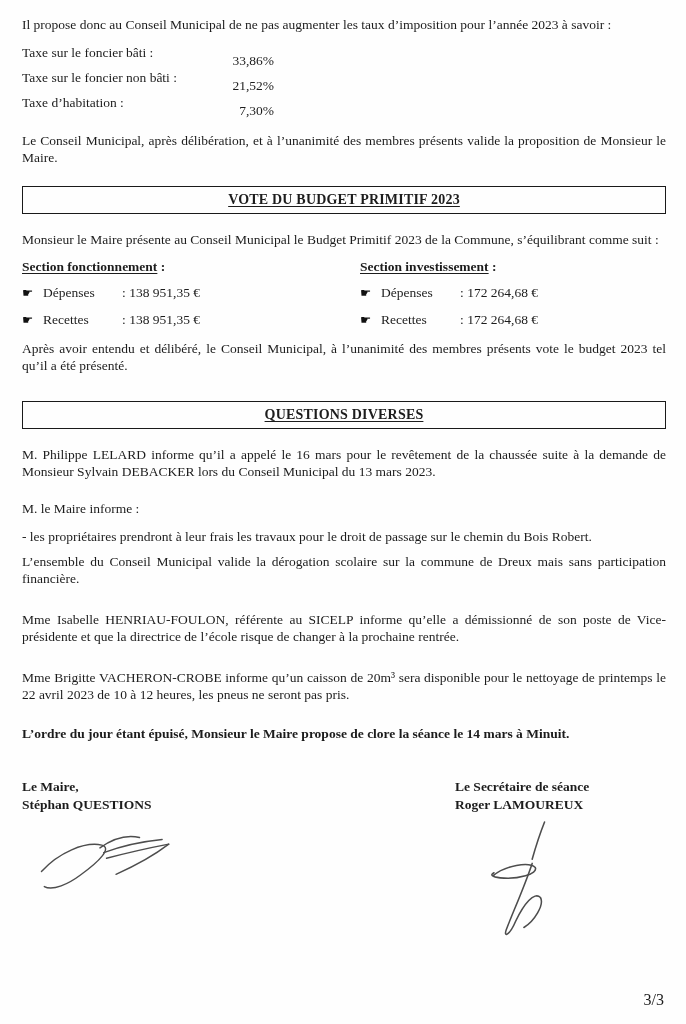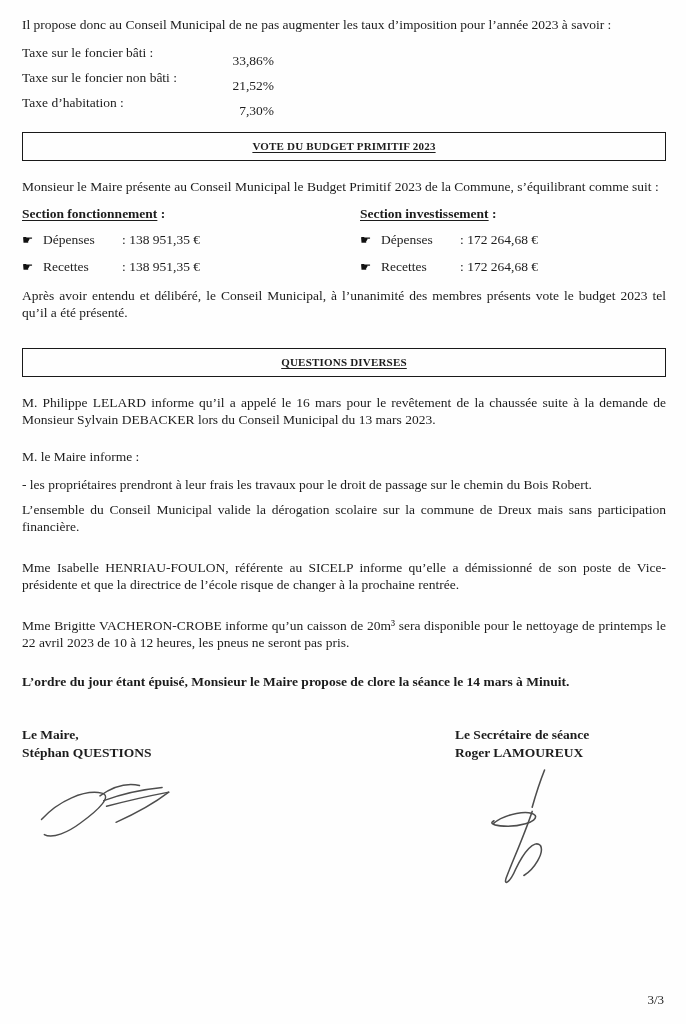--- a/index.html
+++ b/index.html
@@ -29,21 +29,21 @@
   .box-header{
     border:1.5px solid #1a1a1a;
     margin:6px 0 17px 0;
     padding:4px 0 5px 0;
     text-align:center;
   }
   .box-title{
     font-weight:bold;
     text-decoration:underline;
     text-underline-offset:2px;
-    font-size:11px;
+    font-size:14px;
     letter-spacing:.2px;
   }
 
   
   .budget-columns{ display:flex; margin:0 0 2px 0; }
   .budget-col-left{ flex:0 0 338px; }
   .budget-col-right{ flex:1; }
   .col-heading{ font-weight:bold; margin:0 0 9px 0; }
   .col-heading .u{ text-decoration:underline; text-underline-offset:2px; }
   .budget-row{ display:flex; align-items:baseline; margin:0 0 10px 0; }
@@ -69,21 +69,21 @@
   .sig-block-left{ flex:0 0 433px; }
   .sig-block-right{ flex:1; }
   .sig-role, .sig-name{ font-weight:bold; line-height:18px; }
   .sig-scribble-left{ margin:16px 0 0 10px; }
   .sig-scribble-right{ margin:6px 0 0 24px; }
   svg.sig{ display:block; }
 
   .page-number{
     position:absolute;
     right:22px; bottom:16px;
-    font-size:13px;
+    font-size:16px;
   }
 </style>
 </head>
 <body>
 
 <div class="page">
 
   <p class="para">Il propose donc au Conseil Municipal de ne pas augmenter les taux d’imposition pour l’année 2023 à savoir :</p>
 
   <div class="tax-list">
@@ -94,20 +94,21 @@
     <div class="tax-row">
       <span class="tax-label">Taxe sur le foncier non bâti :</span>
       <span class="tax-value">21,52%</span>
     </div>
     <div class="tax-row">
       <span class="tax-label">Taxe d’habitation :</span>
       <span class="tax-value">7,30%</span>
     </div>
   </div>
 
+  <p class="para" style="margin-bottom:20px;">Le Conseil Municipal, après délibération, et à l’unanimité des membres présents valide la proposition de Monsieur le Maire.</p>
 
   <div class="box-header">
     <span class="box-title">VOTE DU BUDGET PRIMITIF 2023</span>
   </div>
 
   <p class="para" style="margin-bottom:10px;">Monsieur le Maire présente au Conseil Municipal le Budget Primitif 2023 de la Commune, s’équilibrant comme suit :</p>
 
   <div class="budget-columns">
     <div class="budget-col-left">
       <div class="col-heading">

